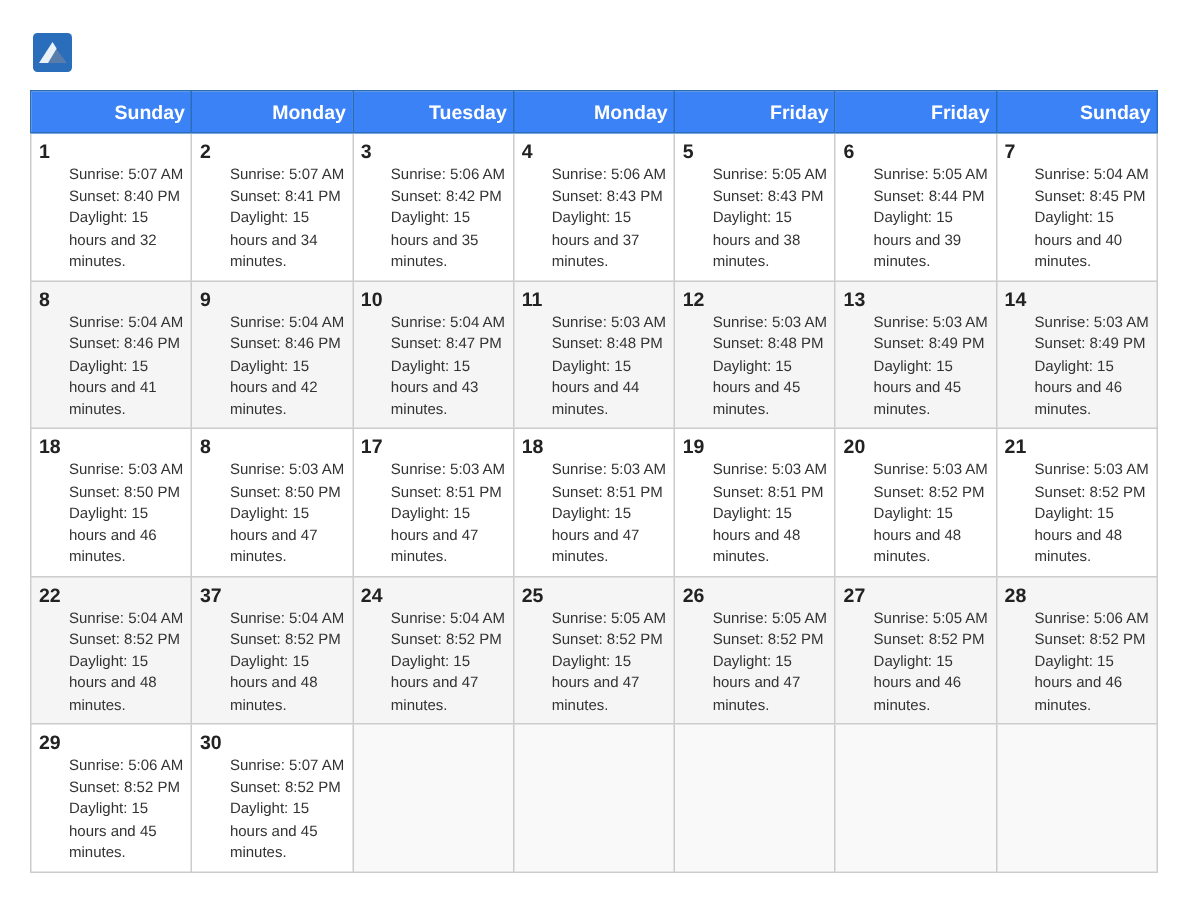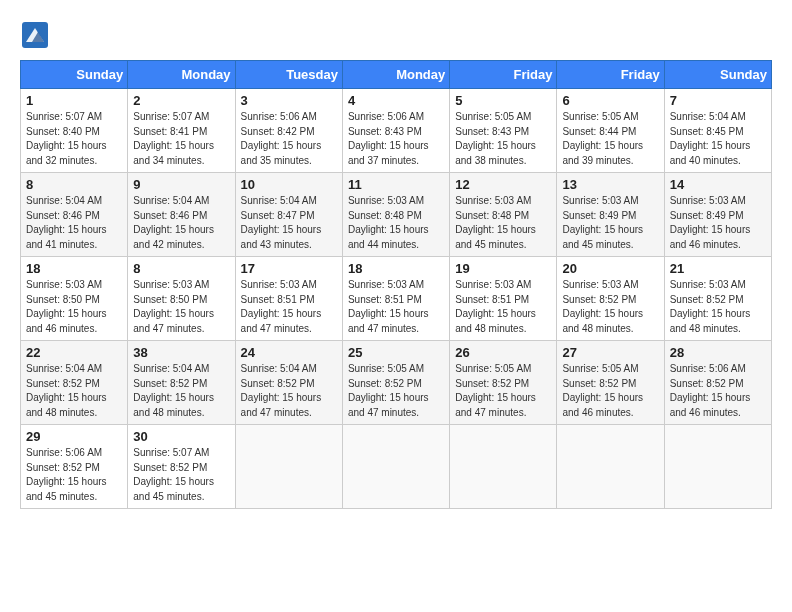--- a/index.html
+++ b/index.html
@@ -85,20 +85,21 @@
     .day-number {
       font-size: 13px;
       font-weight: bold;
       display: block;
       margin-bottom: 2px;
     }
     .day-info {
       font-size: 10px;
       line-height: 1.45;
       color: #333;
+      margin-left: 20px;
     }
     .empty-cell {
       background: #f9f9f9 !important;
     }
   </style>
 </head>
 <body>
 
 <div class="header-area">
   <div class="logo">
@@ -220,21 +221,21 @@
           <span class="day-number">21</span>
 <div class="day-info">Sunrise: 5:03 AM<br>Sunset: 8:52 PM<br>Daylight: 15 hours and 48 minutes.</div>
         </td>
       </tr>
       <tr>
         <td>
           <span class="day-number">22</span>
 <div class="day-info">Sunrise: 5:04 AM<br>Sunset: 8:52 PM<br>Daylight: 15 hours and 48 minutes.</div>
         </td>
         <td>
-          <span class="day-number">38</span>
+          <span class="day-number">37</span>
 <div class="day-info">Sunrise: 5:04 AM<br>Sunset: 8:52 PM<br>Daylight: 15 hours and 48 minutes.</div>
         </td>
         <td>
           <span class="day-number">24</span>
 <div class="day-info">Sunrise: 5:04 AM<br>Sunset: 8:52 PM<br>Daylight: 15 hours and 47 minutes.</div>
         </td>
         <td>
           <span class="day-number">25</span>
 <div class="day-info">Sunrise: 5:05 AM<br>Sunset: 8:52 PM<br>Daylight: 15 hours and 47 minutes.</div>
         </td>

